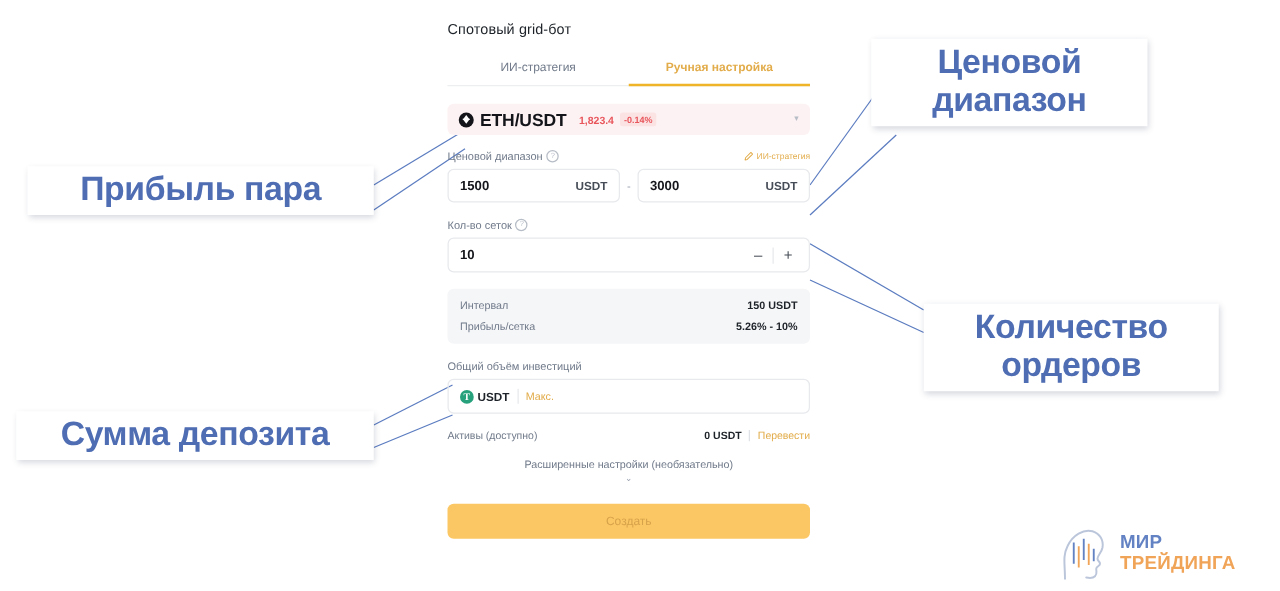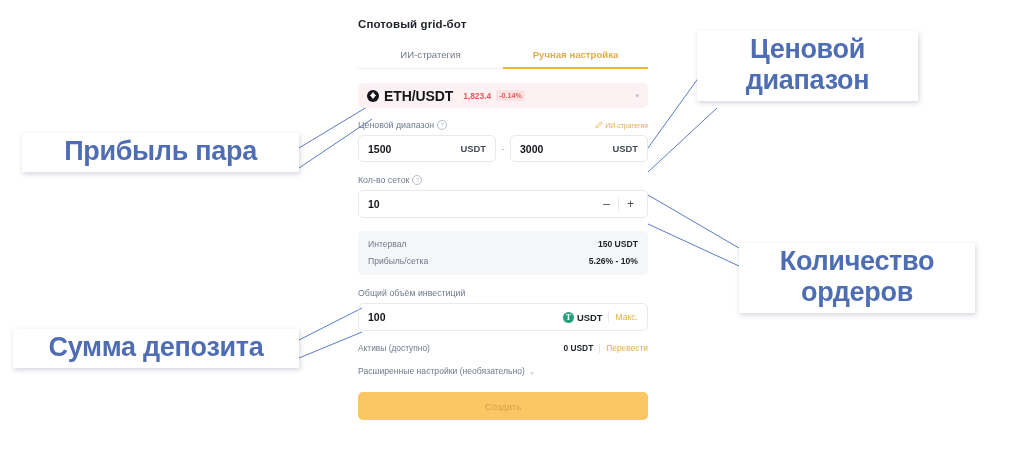--- a/index.html
+++ b/index.html
@@ -33,21 +33,21 @@
   
   .panel {
     position: absolute;
     left: 358px;
     top: 18px;
     width: 290px;
     z-index: 2;
   }
   .panel-title {
     font-size: 11.5px;
-    font-weight: bold;
+    font-weight: normal;
     color: #1e2329;
     letter-spacing: .1px;
     margin: 0 0 14px 0;
   }
 
   
   .tabs {
     display: flex;
     border-bottom: 1px solid #eceef0;
     margin-bottom: 14px;
@@ -343,20 +343,21 @@
     color: #e2ac4a;
     cursor: pointer;
   }
 
   .advanced-row {
     display: flex;
     align-items: center;
     gap: 4px;
     margin-bottom: 16px;
     cursor: pointer;
+    flex-direction: column;
   }
   .advanced-label {
     font-size: 8.6px;
     color: #707a8a;
   }
   .chev {
     color: #9aa1ad;
     font-size: 7px;
     line-height: 1;
   }
@@ -500,21 +501,20 @@
         <span class="info-key">Прибыль/сетка</span>
         <span class="info-val">5.26% - 10%</span>
       </div>
     </div>
 
     <div class="field-label-row">
       <span class="field-label">Общий объём инвестиций</span>
     </div>
 
     <div class="invest-box">
-      <span class="input-val">100</span>
       <span class="usdt-chip">
         <span class="tether-icon">T</span>
         <span class="usdt-label">USDT</span>
       </span>
       <span class="chip-div"></span>
       <span class="max-link">Макс.</span>
     </div>
 
     <div class="assets-row">
       <span class="assets-key">Активы (доступно)</span>
@@ -531,14 +531,34 @@
     <button class="create-btn">Создать</button>
   </div>
 
   <div class="callout" id="callout-pair">Прибыль пара</div>
   <div class="callout" id="callout-range">Ценовой
 диапазон</div>
   <div class="callout" id="callout-orders">Количество
 ордеров</div>
   <div class="callout" id="callout-deposit">Сумма депозита</div>
 
+  <div id="watermark">
+    <svg width="40" height="44" viewBox="0 0 40 44">
+      <path d="M3 42 C3 30 1 24 5 16 C9 7 18 2 25 4 C31 6 34 11 33 17 C32 22 29 23 29 26 C29 28 31 28 31 30 C31 32 28 32 28 34 C28 37 29 38 27 40 C25 42 20 41 20 41" fill="none" stroke="#b9c4da" stroke-width="1.6" stroke-linecap="round"></path>
+      <g stroke="#5b7cc0" stroke-width="1.5">
+        <line x1="10" y1="13" x2="10" y2="30"></line>
+        <line x1="18" y1="10" x2="18" y2="27"></line>
+      </g>
+      <g stroke="#f0a050" stroke-width="1.5">
+        <line x1="14" y1="16" x2="14" y2="33"></line>
+        <line x1="22" y1="14" x2="22" y2="31"></line>
+      </g>
+      <g stroke="#5b7cc0" stroke-width="1.5">
+        <line x1="26" y1="18" x2="26" y2="28"></line>
+      </g>
+    </svg>
+    <span>
+      <div class="wm-text wm-line1">МИР</div>
+      <div class="wm-text wm-line2">ТРЕЙДИНГА</div>
+    </span>
+  </div>
 
 </div>
 
 </body></html>

